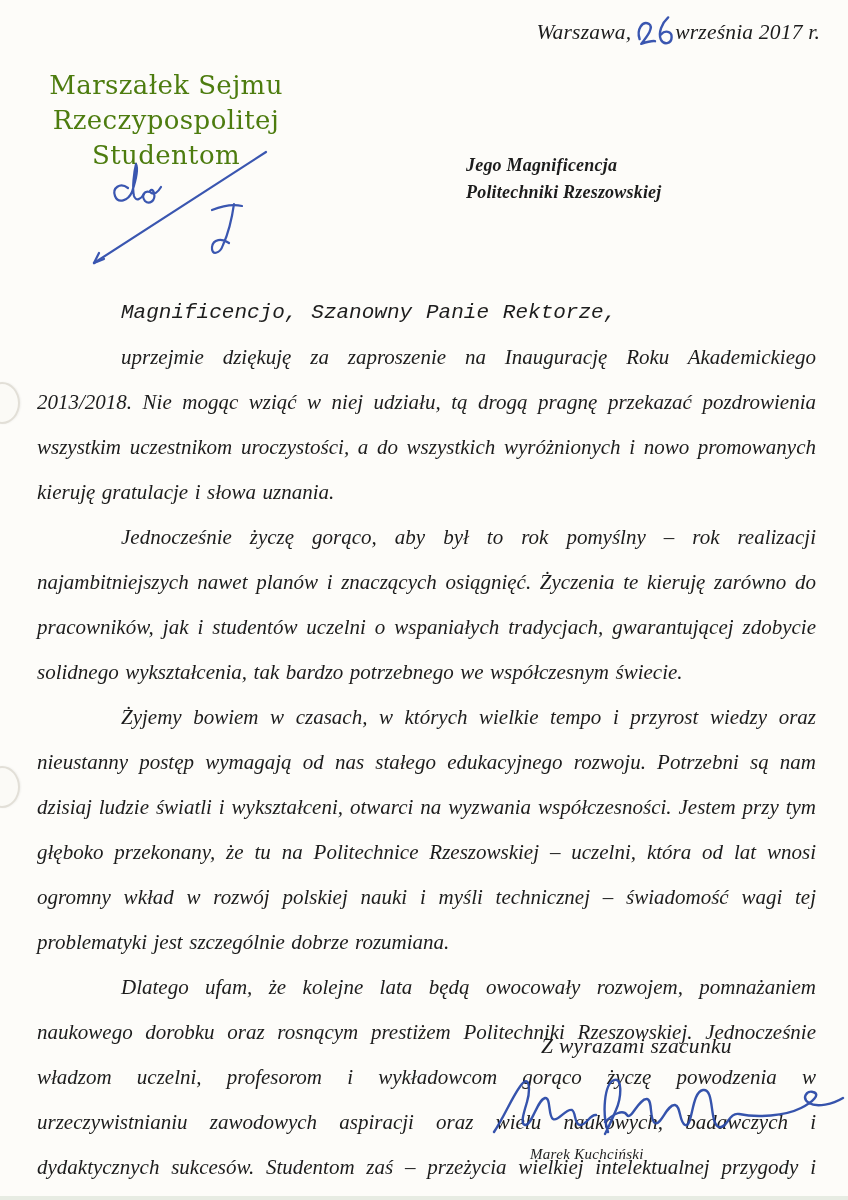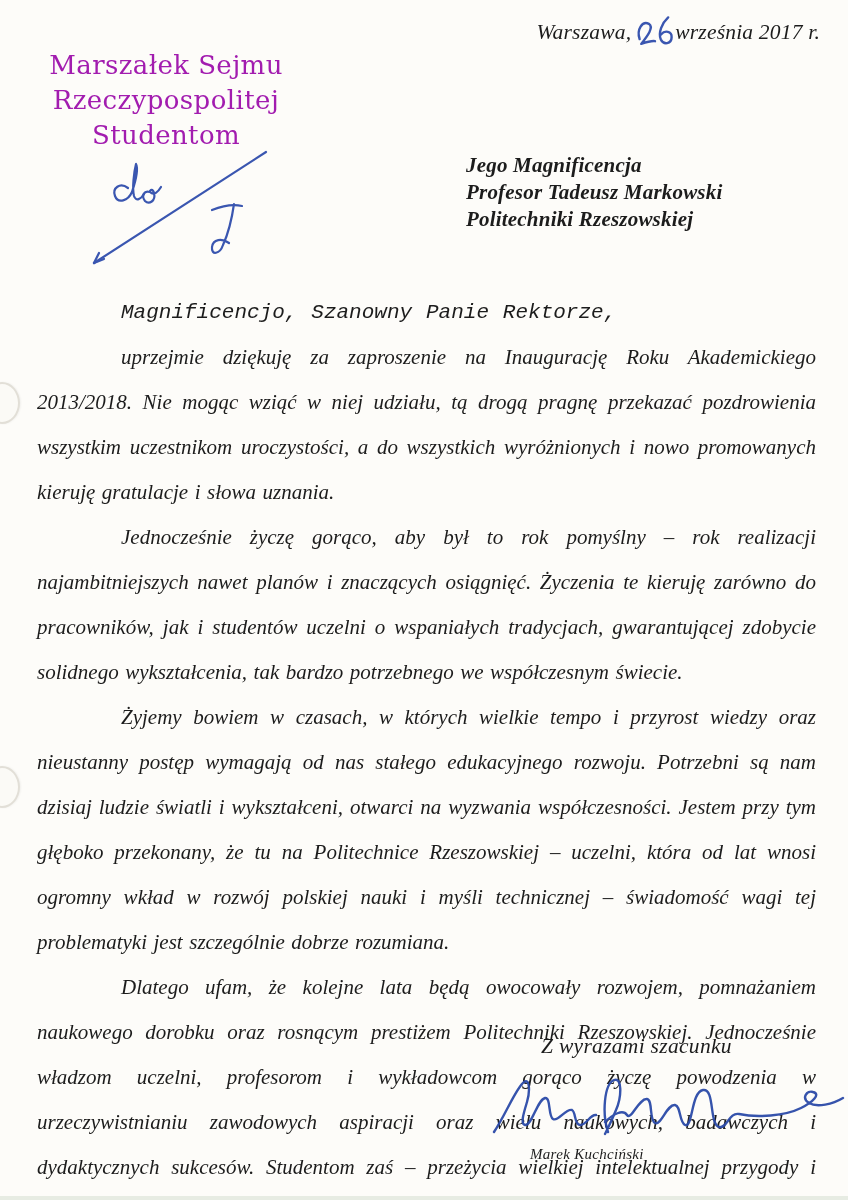--- a/index.html
+++ b/index.html
@@ -16,30 +16,30 @@
 
   .date-line{
     position:absolute;top:20px;right:28px;
     font-style:italic;font-size:21.5px;letter-spacing:.2px;
     display:flex;align-items:baseline;white-space:pre;
   }
   .day-wrap{position:relative;top:2px;display:inline-block;width:42px;height:34px;margin:0 -1px 0 3px;}
   .day-wrap svg{position:absolute;left:0;top:-12px;}
 
   .letterhead{
-    position:absolute;left:28px;top:48px;width:276px;text-align:center;
+    position:absolute;left:28px;top:68px;width:276px;text-align:center;
     font-family:"DejaVu Serif",serif;font-size:26px;line-height:35px;
-    color:#a21caf;letter-spacing:.4px;
+    color:#4d7c0f;letter-spacing:.4px;
   }
 
   .annotation{position:absolute;left:84px;top:146px;}
 
   .addressee{
     position:absolute;left:466px;top:152px;
-    font-size:21px;font-weight:bold;font-style:italic;line-height:27px;
+    font-size:18px;font-weight:bold;font-style:italic;line-height:27px;
     letter-spacing:.2px;
   }
 
   .body-text{
     position:absolute;left:37px;top:290px;width:779px;
     font-style:italic;font-size:21px;line-height:45px;
     text-align:justify;word-spacing:.06em;
   }
   .body-text p{margin:0;text-indent:84px;}
   .body-text p.salutation{text-align:left;font-family:Liberation Mono, monospace;}
@@ -99,21 +99,20 @@
         <path d="M150,58 C148,72 144,88 139,99 C136,108 127,110 128,101 C129,93 138,92 145,97"></path>
         <path d="M128,64 C138,60 150,58 158,60"></path>
       </g>
     </svg>
     <span class="sr-only">do</span>
   </span>
 
   
   <div class="addressee">
     <div>Jego Magnificencja</div>
-    <div>Profesor Tadeusz Markowski</div>
     <div>Politechniki Rzeszowskiej</div>
   </div>
 
   
   <div class="body-text">
     <p class="salutation">Magnificencjo, Szanowny Panie Rektorze,</p>
     <p>uprzejmie dziękuję za zaproszenie na Inaugurację Roku Akademickiego 2013/2018. Nie mogąc wziąć w niej udziału, tą drogą pragnę przekazać pozdrowienia wszystkim uczestnikom uroczystości, a do wszystkich wyróżnionych i nowo promowanych kieruję gratulacje i słowa uznania.</p>
     <p>Jednocześnie życzę gorąco, aby był to rok pomyślny – rok realizacji najambitniejszych nawet planów i znaczących osiągnięć. Życzenia te kieruję zarówno do pracowników, jak i studentów uczelni o wspaniałych tradycjach, gwarantującej zdobycie solidnego wykształcenia, tak bardzo potrzebnego we współczesnym świecie.</p>
     <p>Żyjemy bowiem w czasach, w których wielkie tempo i przyrost wiedzy oraz nieustanny postęp wymagają od nas stałego edukacyjnego rozwoju. Potrzebni są nam dzisiaj ludzie światli i wykształceni, otwarci na wyzwania współczesności. Jestem przy tym głęboko przekonany, że tu na Politechnice Rzeszowskiej – uczelni, która od lat wnosi ogromny wkład w rozwój polskiej nauki i myśli technicznej – świadomość wagi tej problematyki jest szczególnie dobrze rozumiana.</p>
     <p>Dlatego ufam, że kolejne lata będą owocowały rozwojem, pomnażaniem naukowego dorobku oraz rosnącym prestiżem Politechniki Rzeszowskiej. Jednocześnie władzom uczelni, profesorom i wykładowcom gorąco życzę powodzenia w urzeczywistnianiu zawodowych aspiracji oraz wielu naukowych, badawczych i dydaktycznych sukcesów. Studentom zaś – przeżycia wielkiej intelektualnej przygody i dobrych wyników, a przede wszystkim płynącej z nich satysfakcji.</p>

